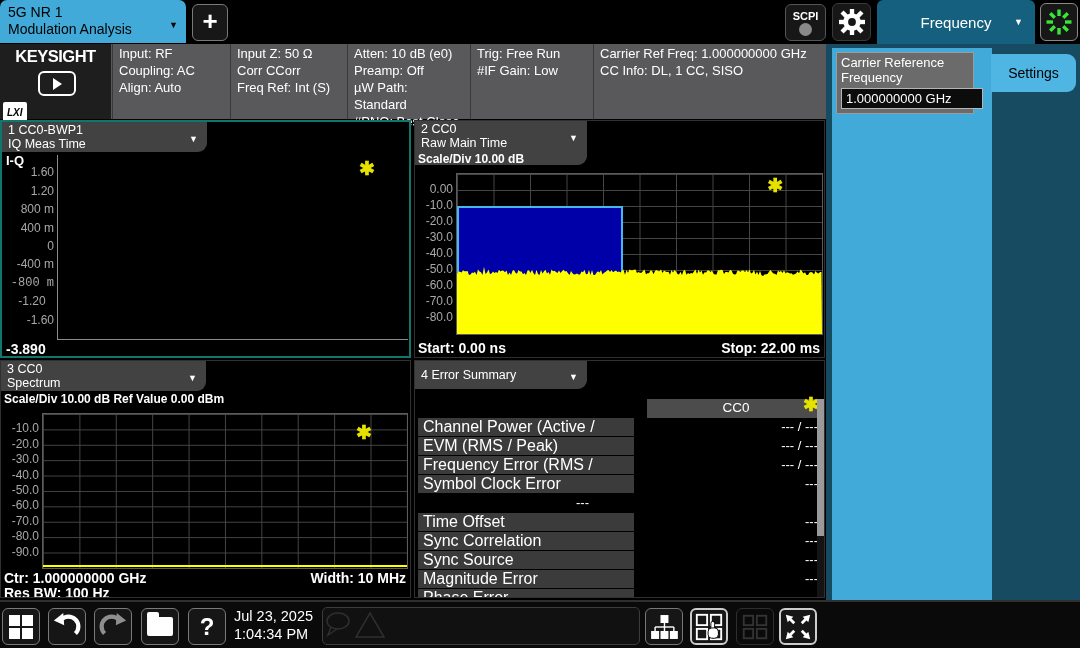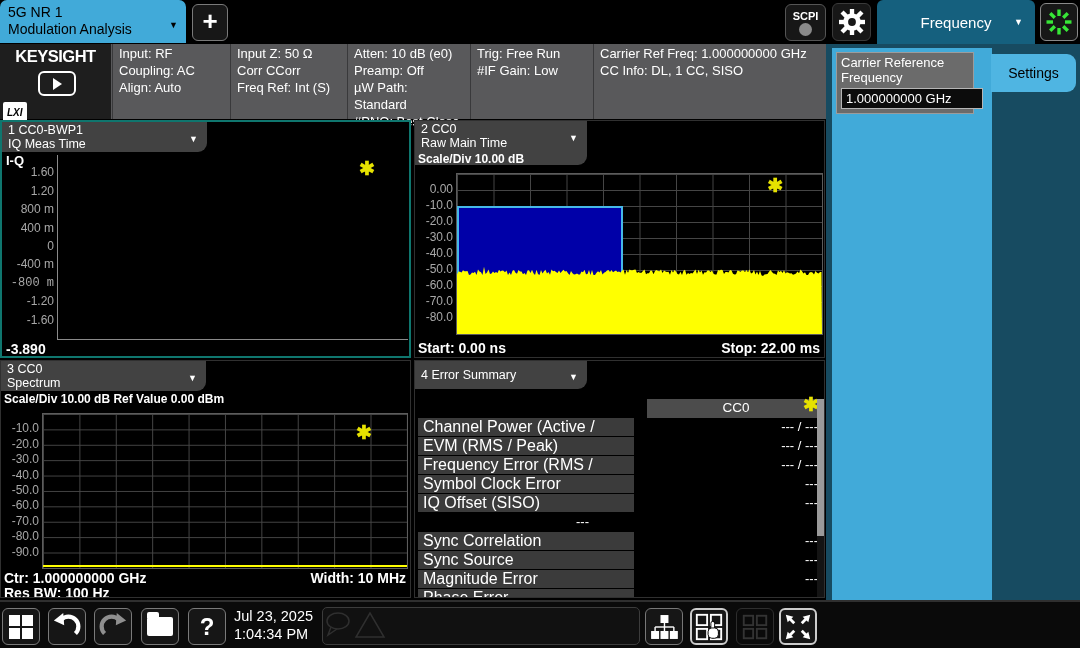--- a/index.html
+++ b/index.html
@@ -185,21 +185,21 @@
          border-left:1px solid #8a8a8a;border-bottom:1px solid #8a8a8a;">
       <div id="w1-ticks"></div>
       <span class="ast" style="left:86%;top:4px;">✱</span>
     <span class="tick" style="left: -48px; top: calc(10% - 7px);">1.60</span>
         <span class="tick" style="left: -48px; top: calc(20% - 7px);">1.20</span>
         <span class="tick" style="left: -48px; top: calc(30% - 7px);">800 m</span>
         <span class="tick" style="left: -48px; top: calc(40% - 7px);">400 m</span>
         <span class="tick" style="left: -48px; top: calc(50% - 7px);">0</span>
         <span class="tick" style="left: -48px; top: calc(60% - 7px);">-400 m</span>
         <span class="tick" style="left: -48px; top: calc(70% - 7px); font-family: Liberation Mono, monospace;">-800 m</span>
-        <span class="tick" style="left: -48px; top: calc(80% - 7px);">-1.20</span>
+        <span class="tick" style="left: -48px; top: calc(80% - 7px); text-align: center;">-1.20</span>
         <span class="tick" style="left: -48px; top: calc(90% - 7px);">-1.60</span>
       </div>
     <div class="abs botlabel" style="left:4px;top:219px;">-3.890</div>
     <div class="abs botlabel" style="right:5px;top:219px;margin-top:20px;">3.890</div>
   </div>
 
   <div class="abs win w2">
     <div class="abs flag" style="width:172px;height:44px;">
       <div>2 CC0</div>
       <div>Raw Main Time</div>
@@ -277,24 +277,24 @@
           </div>
           <div class="esrow">
             <div class="lc">Frequency Error (RMS / Worst)</div>
             <div class="vc">--- / ---</div>
           </div>
           <div class="esrow">
             <div class="lc">Symbol Clock Error</div>
             <div class="vc">---</div>
           </div>
           <div class="esrow">
-            <div class="lc">IQ Offset (SISO)</div>
-            <div class="vc">---</div>
-          </div>
-          <div class="esrow">
+            <div class="vc">---</div>
+          </div>
+          <div class="esrow">
+            <div class="lc">Time Offset</div>
             <div class="vc">---</div>
           </div>
           <div class="esrow">
             <div class="lc">Sync Correlation</div>
             <div class="vc">---</div>
           </div>
           <div class="esrow">
             <div class="lc">Sync Source</div>
             <div class="vc">---</div>
           </div>

